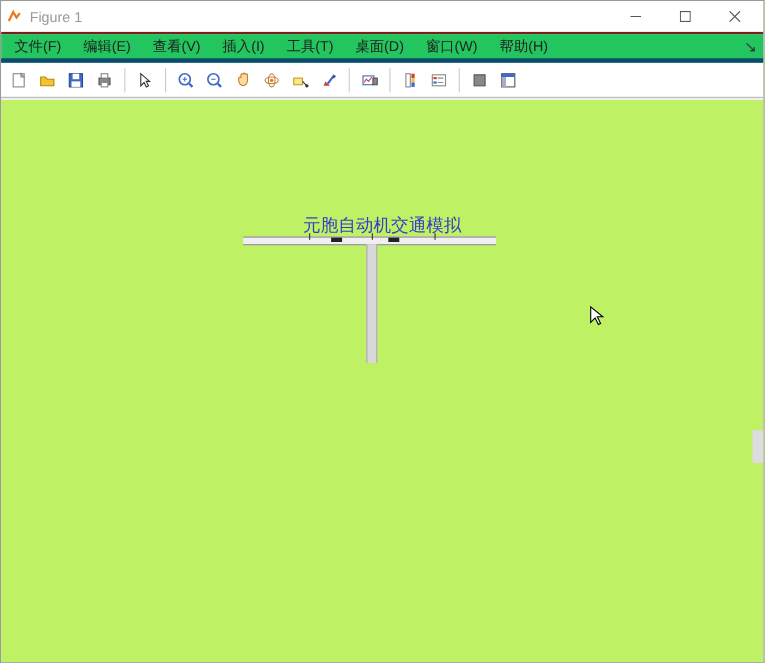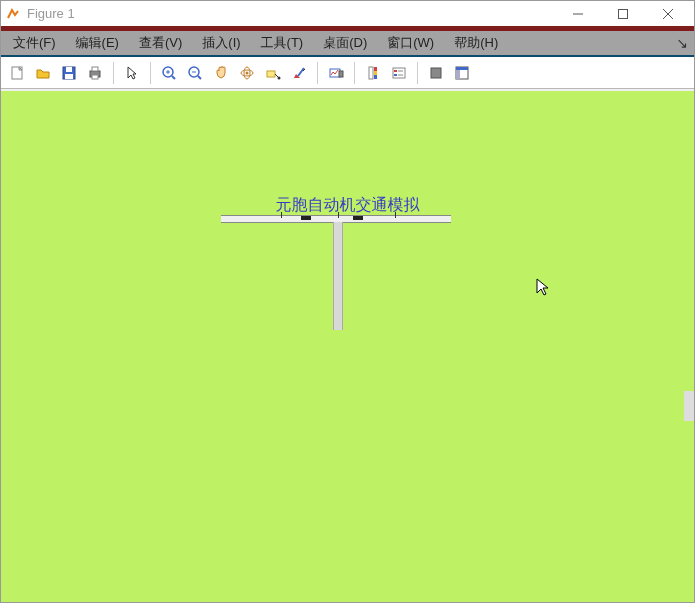--- a/index.html
+++ b/index.html
@@ -1,25 +1,25 @@
 <!DOCTYPE html>
 <html><head>
 <meta charset="utf-8">
 <style>
 * { margin: 0; padding: 0; box-sizing: border-box; }
 body { width: 695px; height: 603px; font-family: "Microsoft YaHei", Arial, sans-serif; font-size: 12px; background: #f0f0f0; overflow: hidden; border: 1px solid #999; position: relative; }
 
-.titlebar { height: 30px; background: #fff; display: flex; align-items: center; padding: 0 4px; border-bottom: 5px solid #7f1d1d; }
+.titlebar { height: 30px; background: #fff; display: flex; align-items: center; padding: 0 4px; border-bottom: 2px solid #7f1d1d; }
 .titlebar .logo { width: 16px; height: 16px; margin-right: 6px; }
 .titlebar .title { flex: 1; color: #999; font-size: 13px; }
 .winbtns { display: flex; }
 .winbtn { width: 45px; height: 28px; display: flex; align-items: center; justify-content: center; color: #555; }
 .winbtn svg { stroke: #555; fill: none; }
 
-.menubar { height: 26px; background: #a3a3a3; display: flex; align-items: center; padding: 0 2px; border-bottom: 2px solid #0c4a6e; position: relative; }
+.menubar { height: 26px; background: #22c55e; display: flex; align-items: center; padding: 0 2px; border-bottom: 4px solid #0c4a6e; position: relative; }
 .menubar .menuitem { padding: 3px 10px; color: #222; font-size: 13px; }
 .menubar .flyout { position: absolute; right: 6px; font-size: 14px; color: #333; }
 
 .toolbar { height: 32px; background: #fff; display: flex; align-items: center; padding: 2px 4px; border-bottom: 1px solid #b8b8b8; gap: 2px; }
 .tbtn { width: 24px; height: 24px; display: flex; align-items: center; justify-content: center; border: 1px solid transparent; border-radius: 2px; }
 .sep { width: 1px; height: 22px; background: #ccc; margin: 0 4px; }
 
 .canvas { position: absolute; top: 90px; left: 0; right: 0; bottom: 0; background: #bef264; }
 .figtitle { position: absolute; top: 104px; left: 50%; transform: translateX(-50%); color: #3a3ac7; font-size: 16px; font-family: SimSun, serif; }
 .horiz-road { position: absolute; top: 124px; left: 220px; width: 230px; height: 8px; border-top: 1px solid #888; border-bottom: 1px solid #888; background: #f0f0f0; }

